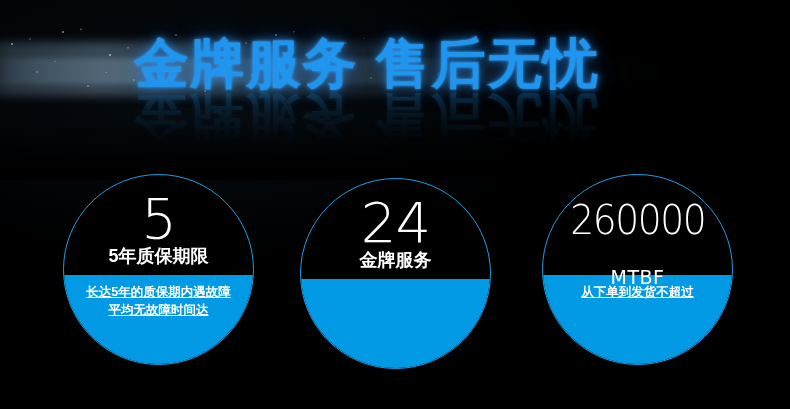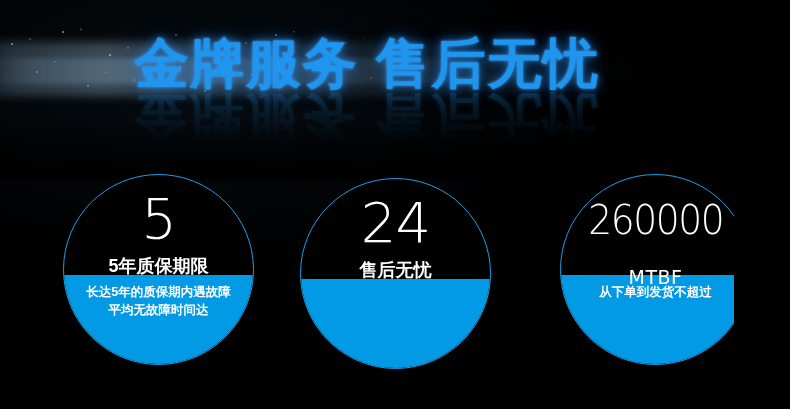--- a/index.html
+++ b/index.html
@@ -154,21 +154,21 @@
     width: 191px;
     height: 191px;
     border-radius: 50%;
     border: 1.6px solid #1b9ee0;
     box-sizing: border-box;
     overflow: hidden;
     background: #000;
   }
   .feature.c1 { left: 63px;  top: 0; }
   .feature.c2 { left: 300px; top: 4px; }
-  .feature.c3 { left: 560px; top: 0; }
+  .feature.c3 { left: 542px; top: 0; }
 
   .feature .half-bottom {
     position: absolute;
     left: -2px;
     right: -2px;
     bottom: -2px;
     height: 91px;
     background: #039ae5;
   }
   .feature .content {
@@ -191,41 +191,40 @@
     font-size: 40px;
     margin-top: 25px;
     letter-spacing: -1.5px;
     transform: scaleX(.94);
   }
   .feature .subtitle {
     color: #ffffff;
     font-size: 18px;
     font-weight: 700;
     line-height: 1;
-    margin-top: 10px;
   }
   .feature.c3 .subtitle {
     font-size: 19px;
     font-weight: 400;
     margin-top: 28px;
     letter-spacing: .5px;
     font-family: "DejaVu Sans", "Liberation Sans", sans-serif;
   }
   .feature .desc {
     position: absolute;
     left: 8px;
     right: 8px;
     top: 108px;
     color: #ffffff;
     font-size: 12.5px;
     font-weight: 700;
     line-height: 1.45;
     text-align: center;
   }
-  .feature .desc .line { display: block; white-space: nowrap; }
+  .feature .desc .line { display: block; white-space: nowrap; text-decoration: underline; }
 </style>
 </head>
 <body>
 
 <div id="banner">
 
   <div class="bg-layer">
     <div class="vignette"></div>
     <div class="glow-band"></div>
     <div class="glow-band b2"></div>
@@ -252,21 +251,21 @@
       <div class="desc">
         <span class="line">长达5年的质保期内遇故障</span>
         <span class="line">平均无故障时间达</span>
       </div>
     </div>
 
     <div class="feature c2">
       <div class="half-bottom"></div>
       <div class="content">
         <div class="num">24</div>
-        <div class="subtitle">售后无忧</div>
+        <div class="subtitle">金牌服务</div>
       </div>
       <div class="desc">
       </div>
     </div>
 
     <div class="feature c3">
       <div class="half-bottom"></div>
       <div class="content">
         <div class="num">260000</div>
         <div class="subtitle">MTBF</div>

